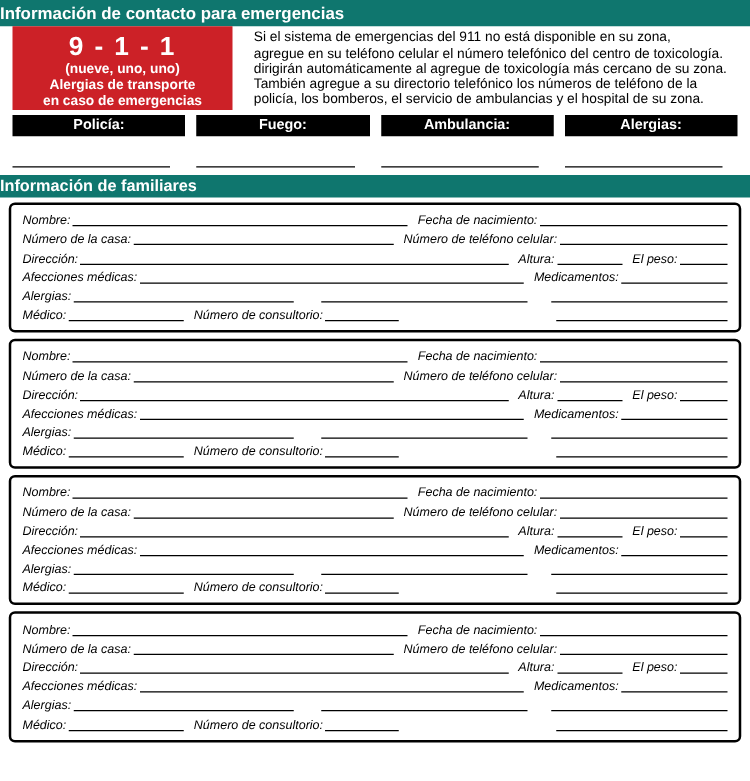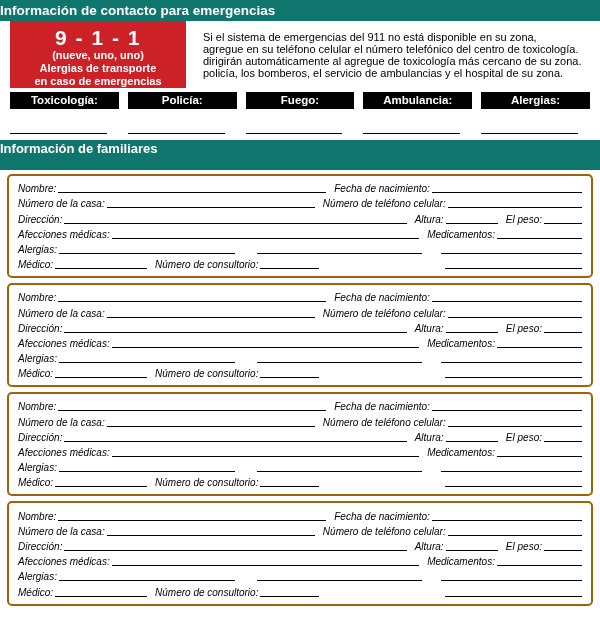--- a/index.html
+++ b/index.html
@@ -3,21 +3,21 @@
 <meta charset="utf-8">
 <style>
   * { box-sizing: border-box; }
   html, body { margin: 0; padding: 0; }
   body {
     width: 600px; height: 625px; background: #ffffff; color: #000;
     font-family: "Liberation Sans", sans-serif; overflow: hidden;
   }
   .bar { background: #0f766e; color: #fff; font-weight: bold; text-align: left; }
   .bar-top { height: 21px; line-height: 21px; font-size: 13.5px; }
-  .bar-family { height: 30px; line-height: 18px; font-size: 13px; margin-top: 6px; }
+  .bar-family { height: 18px; line-height: 18px; font-size: 13px; margin-top: 6px; }
 
   .emergency-row { display: flex; padding: 0 10px 0 10px; align-items: center; }
   .red-box {
     width: 176px; min-width: 176px; height: 67px; background: #cc2127;
     color: #fff; font-weight: bold; text-align: center; padding-top: 6px;
   }
   .red-number { font-size: 21px; line-height: 22px; letter-spacing: 1.5px; }
   .red-sub { font-size: 11px; line-height: 13px; }
 
   .instructions { flex: 1; margin-left: 17px; font-size: 11px; line-height: 12.2px; padding-top: 1px; }
@@ -27,21 +27,21 @@
   .contacts { display: flex; gap: 9px; padding: 0 10px; margin-top: 4px; }
   .contact-cell { flex: 1; }
   .contact-label {
     background: #000; color: #fff; font-weight: bold; font-size: 11.5px;
     text-align: center; height: 17px; line-height: 17px;
   }
   .contact-line { border-bottom: 1.5px solid #000; margin-top: 24px; width: calc(100% - 12px); }
 
   .family-wrap { padding: 4px 7px 0 7px; }
   .family-box {
-    border: 2px solid #a16207; border-radius: 5px;
+    border: 2px solid #000000; border-radius: 5px;
     padding: 4px 9px 5px 9px; margin-bottom: 5px;
   }
   .frow {
     display: flex; align-items: flex-end; height: 15.2px;
     font-size: 10px; font-style: italic; white-space: nowrap;
   }
   .frow span { line-height: 12px; }
   .line { border-bottom: 1.3px solid #000; margin-bottom: 2px; margin-left: 2px; min-width: 8px; }
   .ml8 { margin-left: 8px; }
   .sp { flex: 0 0 auto; }
@@ -57,29 +57,26 @@
   <div class="red-box">
     <div class="red-number">9 - 1 - 1</div>
     <div class="red-sub">(nueve, uno, uno)</div>
     <div class="red-sub">Alergias de transporte</div>
     <div class="red-sub">en caso de emergencias</div>
   </div>
   <div class="instructions">
     <div class="instr-line">Si el sistema de emergencias del 911 no está disponible en su zona,</div>
     <div class="instr-line">agregue en su teléfono celular el número telefónico del centro de toxicología.</div>
     <div class="instr-line">dirigirán automáticamente al agregue de toxicología más cercano de su zona.</div>
+    <div class="instr-line">También agregue a su directorio telefónico los números de teléfono de la</div>
     <div class="instr-line">policía, los bomberos, el servicio de ambulancias y el hospital de su zona.</div>
   </div>
 </div>
 
 <div class="contacts">
-  <div class="contact-cell">
-    <div class="contact-label">Toxicología:</div>
-    <div class="contact-line"></div>
-  </div>
   <div class="contact-cell">
     <div class="contact-label">Policía:</div>
     <div class="contact-line"></div>
   </div>
   <div class="contact-cell">
     <div class="contact-label">Fuego:</div>
     <div class="contact-line"></div>
   </div>
   <div class="contact-cell">
     <div class="contact-label">Ambulancia:</div>

